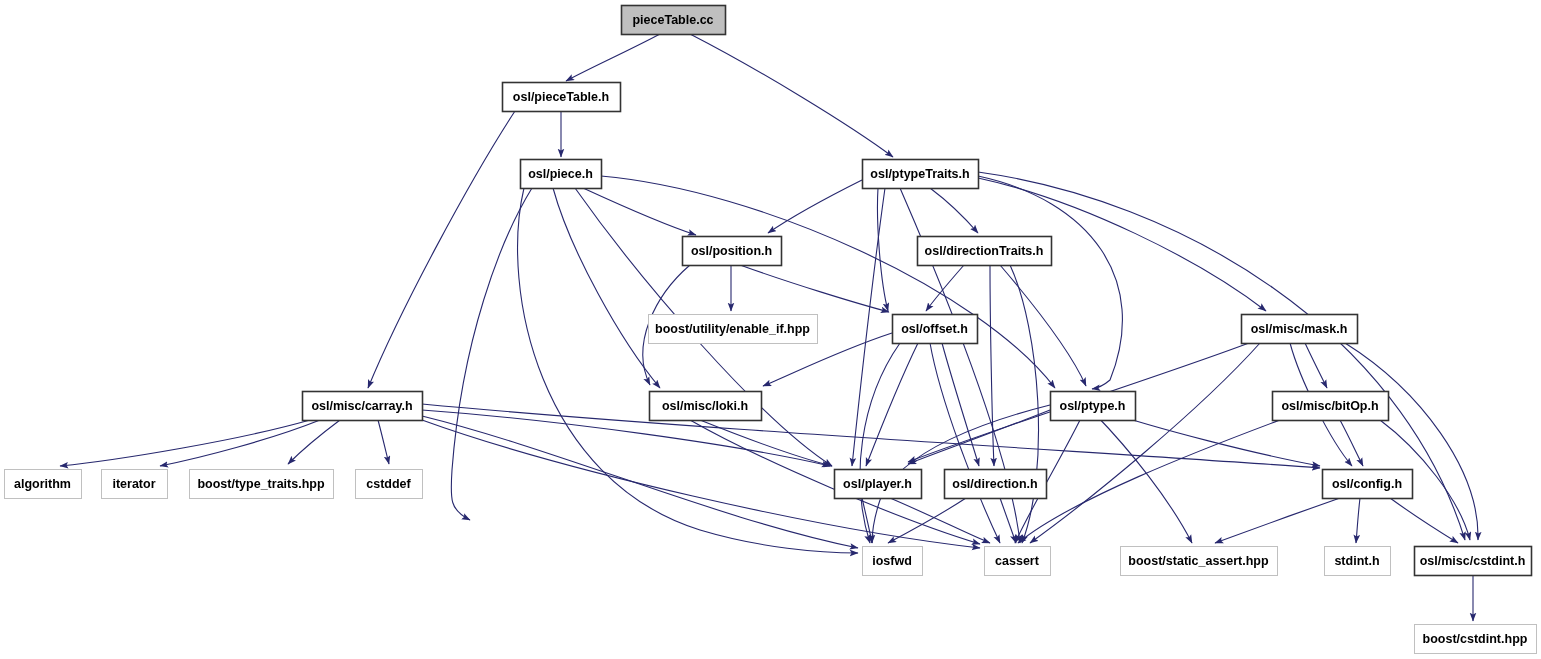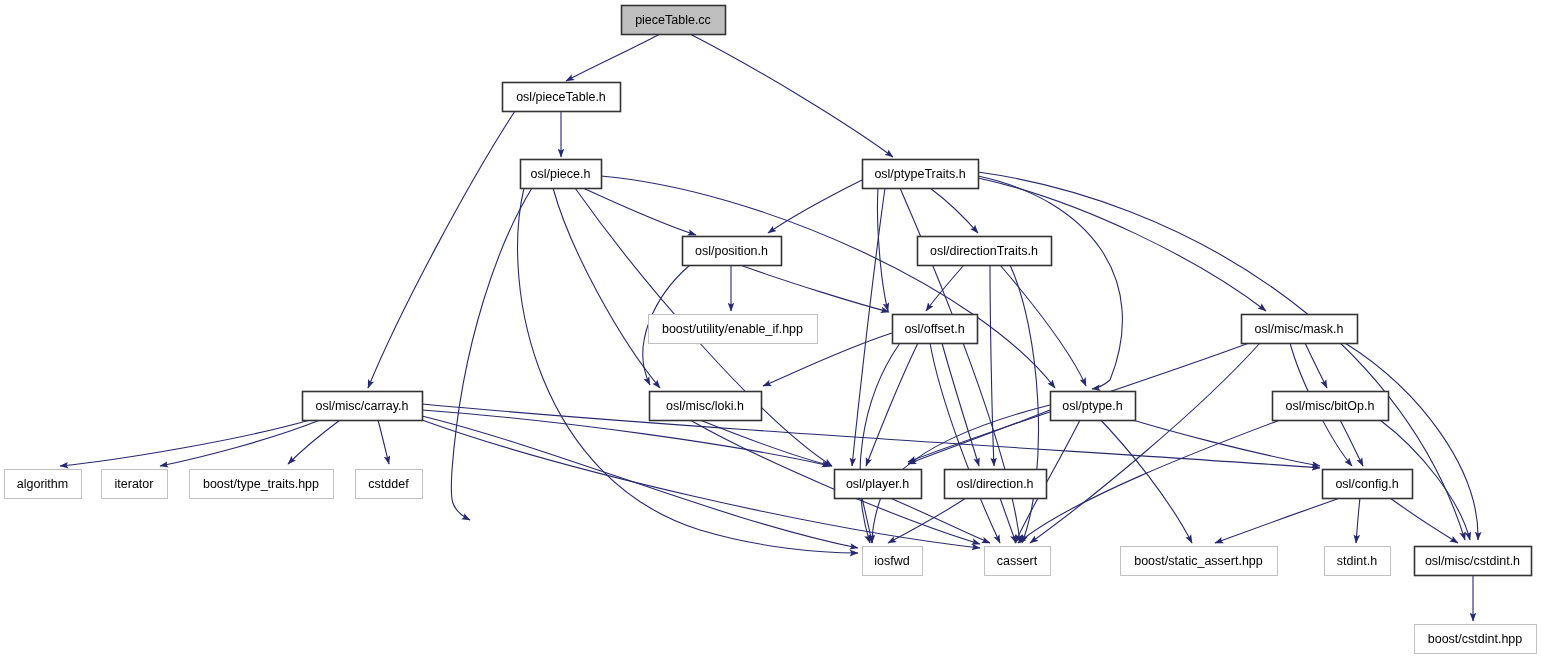--- a/index.html
+++ b/index.html
@@ -1,17 +1,17 @@
 <!DOCTYPE html>
 <html><head>
 <meta charset="utf-8">
 <style>
   html,body{margin:0;padding:0;background:#ffffff;}
   body{font-family:"Liberation Sans","DejaVu Sans",sans-serif;}
-  #graph-canvas{width:1541px;height:659px;position:relative;background:#ffffff;display:block;}
+  #graph-canvas{width:1541px;height:659px;position:relative;background:#ffffff;display:block;font-weight:bold;}
   svg{display:block;}
   .node-label{font-family:"Liberation Sans","DejaVu Sans",sans-serif;font-size:12.5px;fill:#000000;dominant-baseline:middle;text-anchor:middle;}
 </style>
 </head>
 <body>
 
 <div id="graph-canvas" style="background: rgb(255, 255, 255);">
   <svg id="graph-svg" width="1541" height="659" viewBox="0 0 1541 659">
     <defs>
       <marker id="arrowhead" markerWidth="9" markerHeight="9" refX="7.5" refY="3.2" orient="auto" markerUnits="strokeWidth">

